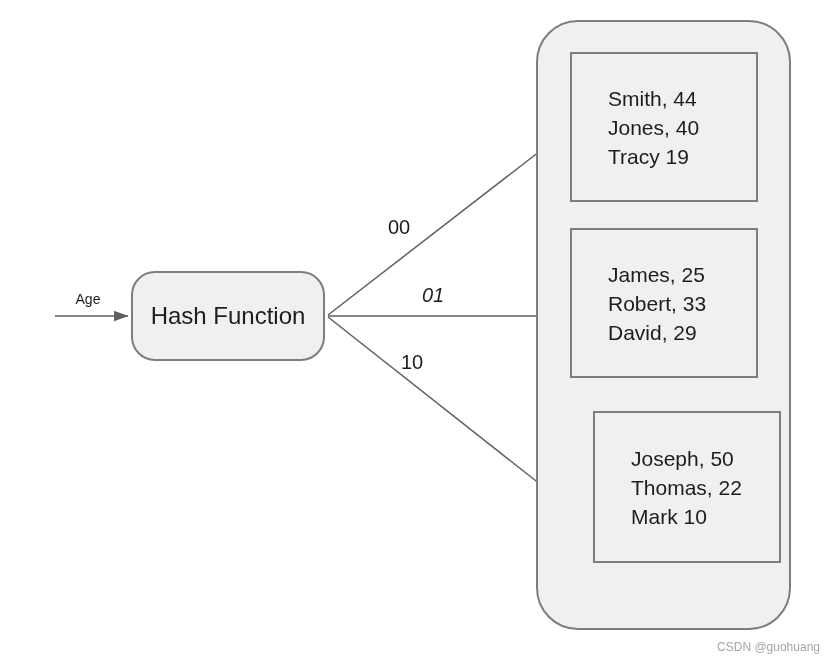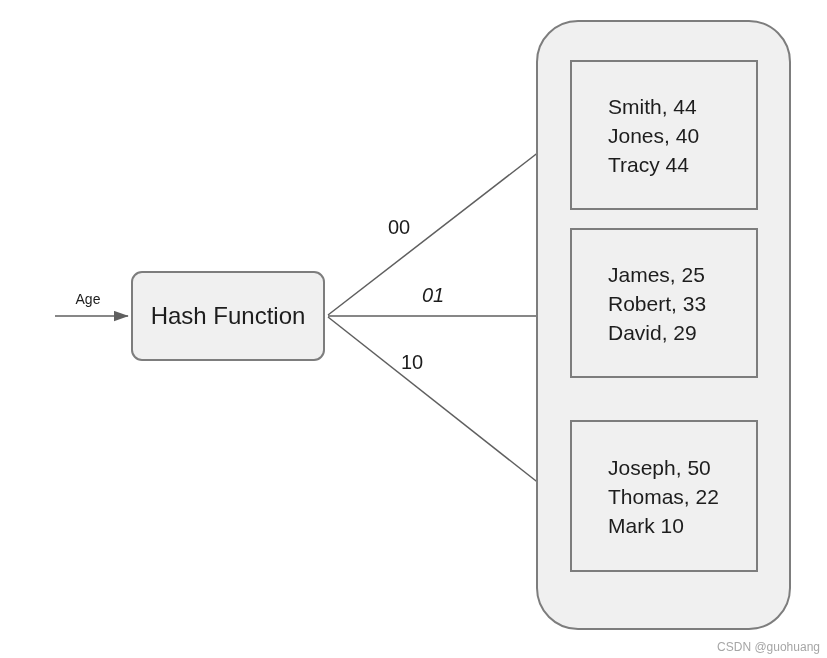--- a/index.html
+++ b/index.html
@@ -35,21 +35,21 @@
     width: 60px;
     text-align: center;
     font-size: 14px;
   }
   .hash-box {
     position: absolute;
     left: 131px; top: 271px;
     width: 194px; height: 90px;
     background: var(--box-fill);
     border: 2px solid var(--box-border);
-    border-radius: 11px;
+    border-radius: 24px;
     display: flex;
     align-items: center;
     justify-content: center;
     font-size: 24px;
   }
   .arrow-label {
     position: absolute;
     font-size: 20px;
     width: 40px;
     text-align: center;
@@ -71,23 +71,23 @@
     width: 188px; height: 150px;
     background: var(--box-fill);
     border: 2px solid var(--box-border);
     display: flex;
     flex-direction: column;
     justify-content: center;
     padding-left: 36px;
     font-size: 21px;
     line-height: 29px;
   }
-  .bucket-1 { top: 52px; margin-top: 8px; }
+  .bucket-1 { top: 52px; }
   .bucket-2 { top: 228px; }
-  .bucket-3 { top: 420px; height: 152px; }
+  .bucket-3 { top: 411px; height: 152px; margin-left: 23px; }
   .watermark {
     position: absolute;
     right: 7px; bottom: 4px;
     font-size: 12px;
     color: var(--watermark);
   }
 </style>
 </head>
 <body>
 
@@ -113,21 +113,21 @@
 
   <div class="arrow-label label-00">00</div>
   <div class="arrow-label label-01">01</div>
   <div class="arrow-label label-10">10</div>
 
   <div class="bucket-container"></div>
 
   <div class="bucket bucket-1">
     <div>Smith, 44</div>
     <div>Jones, 40</div>
-    <div>Tracy 44</div>
+    <div>Tracy 19</div>
   </div>
 
   <div class="bucket bucket-2">
     <div>James, 25</div>
     <div>Robert, 33</div>
     <div>David, 29</div>
   </div>
 
   <div class="bucket bucket-3">
     <div>Joseph, 50</div>

